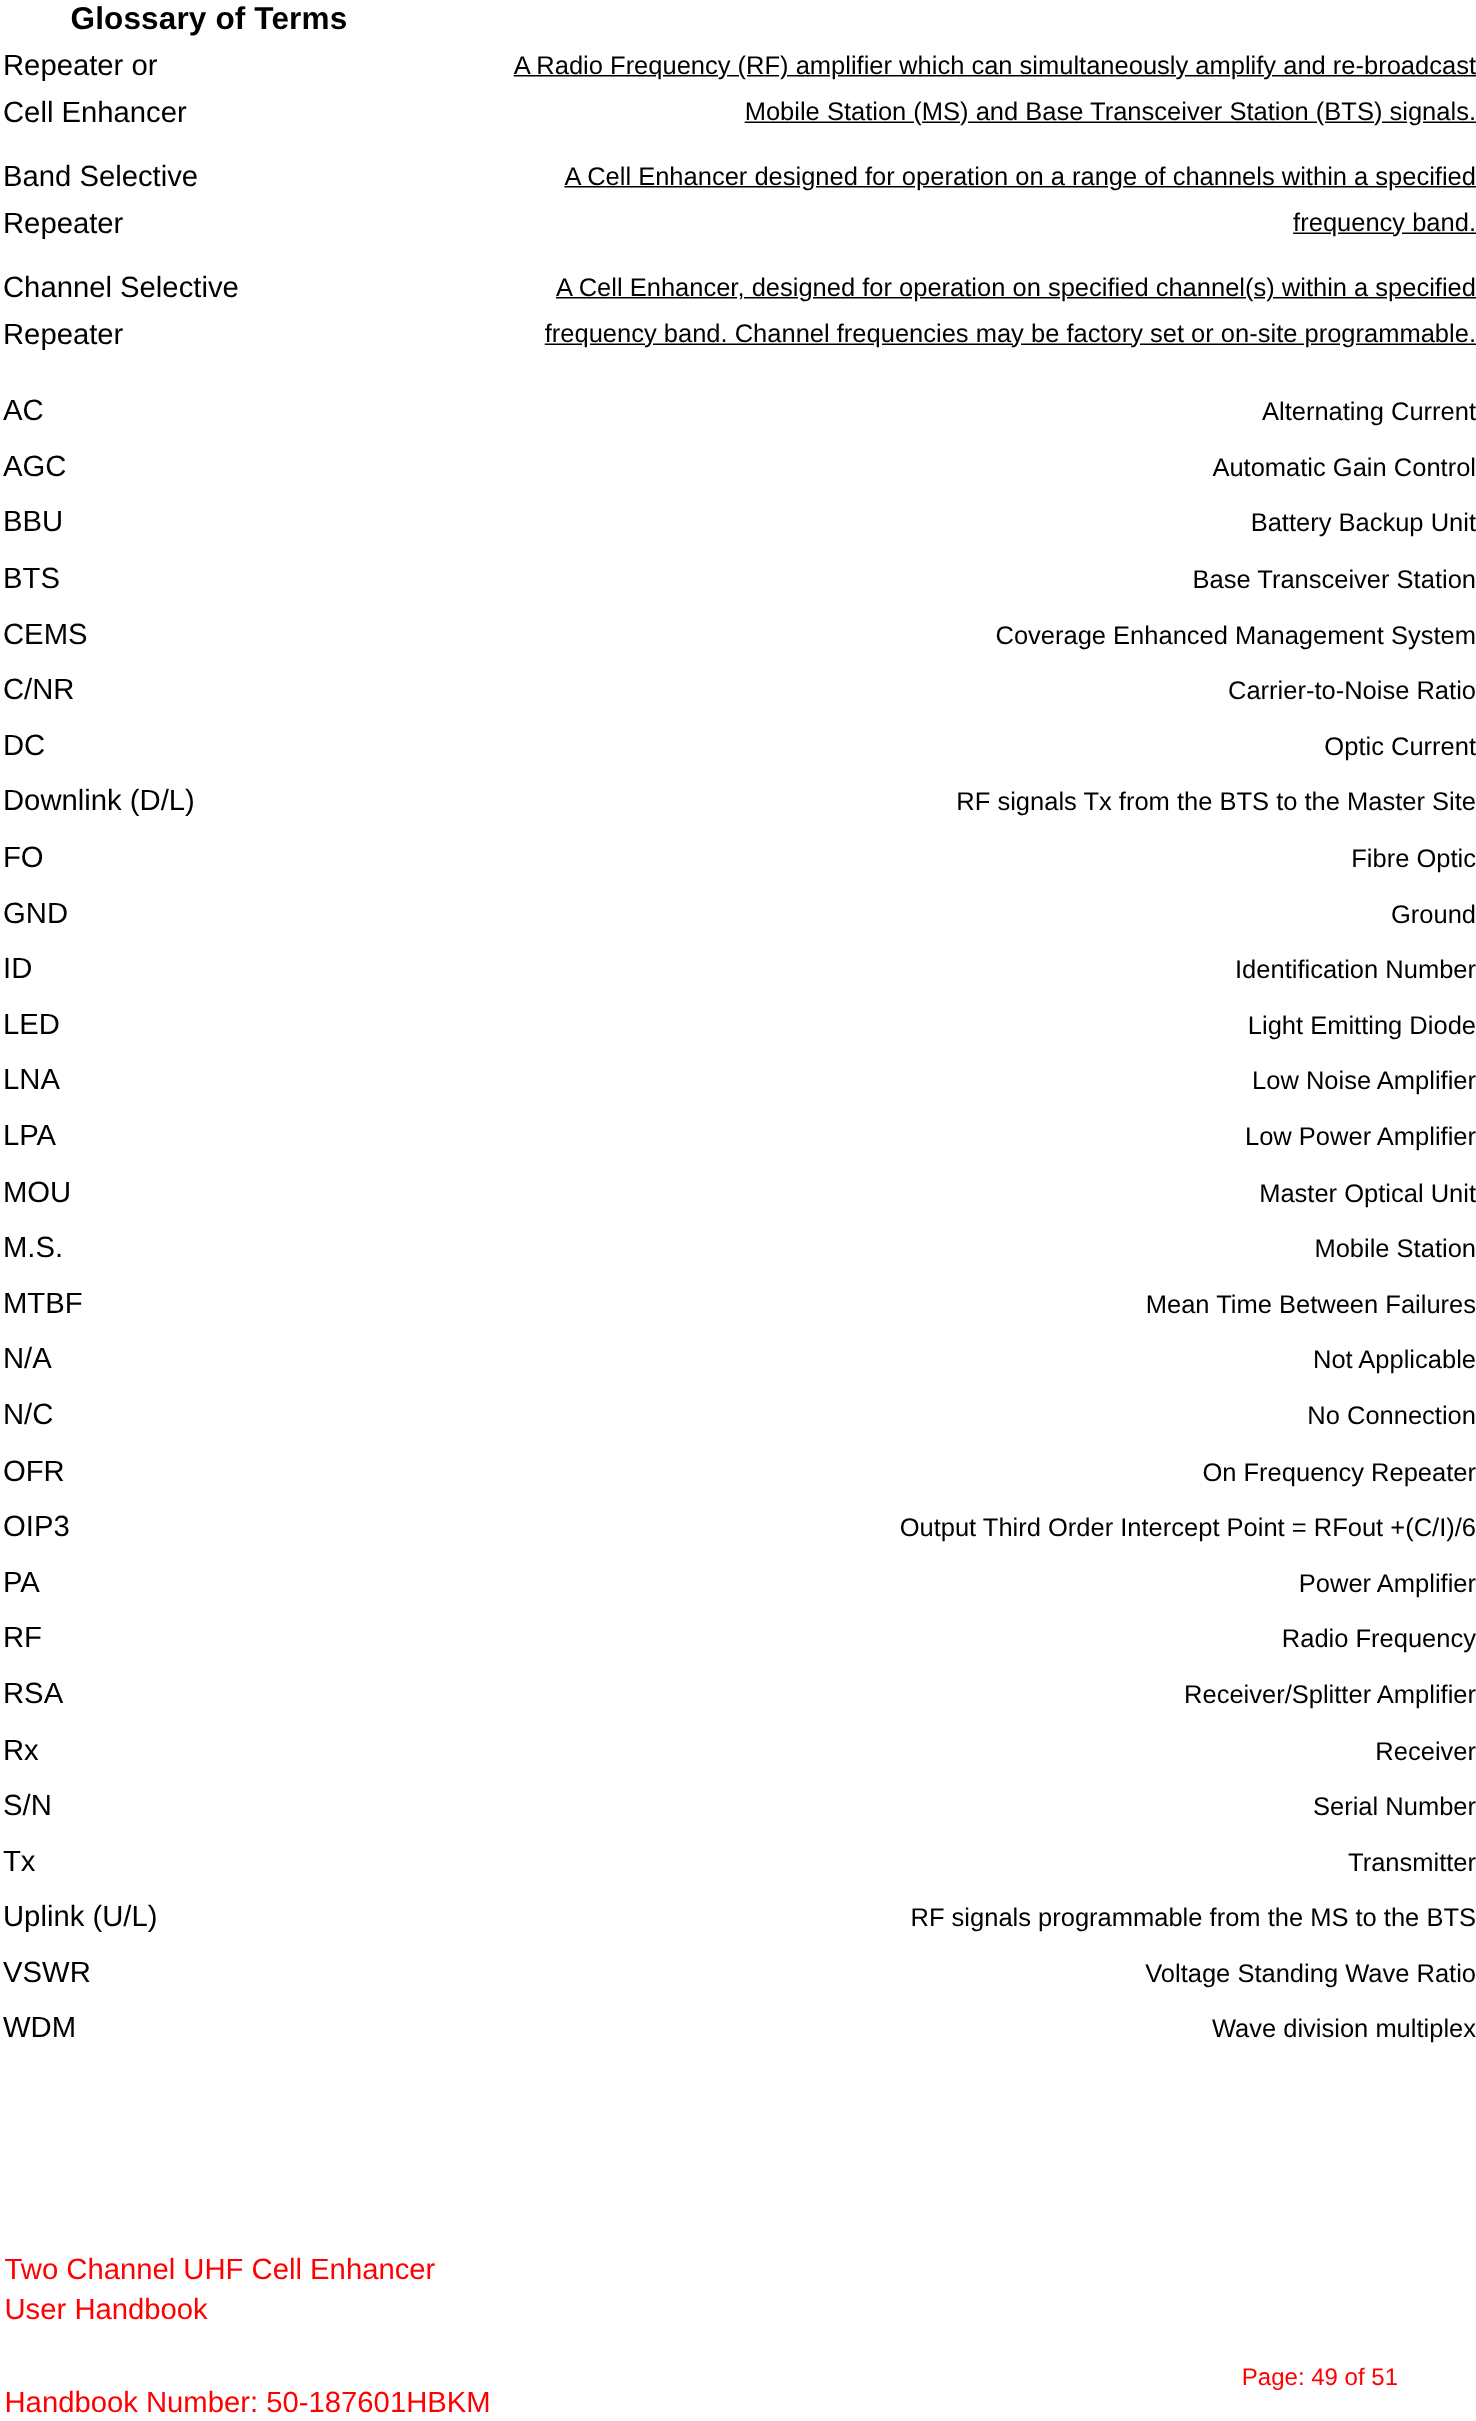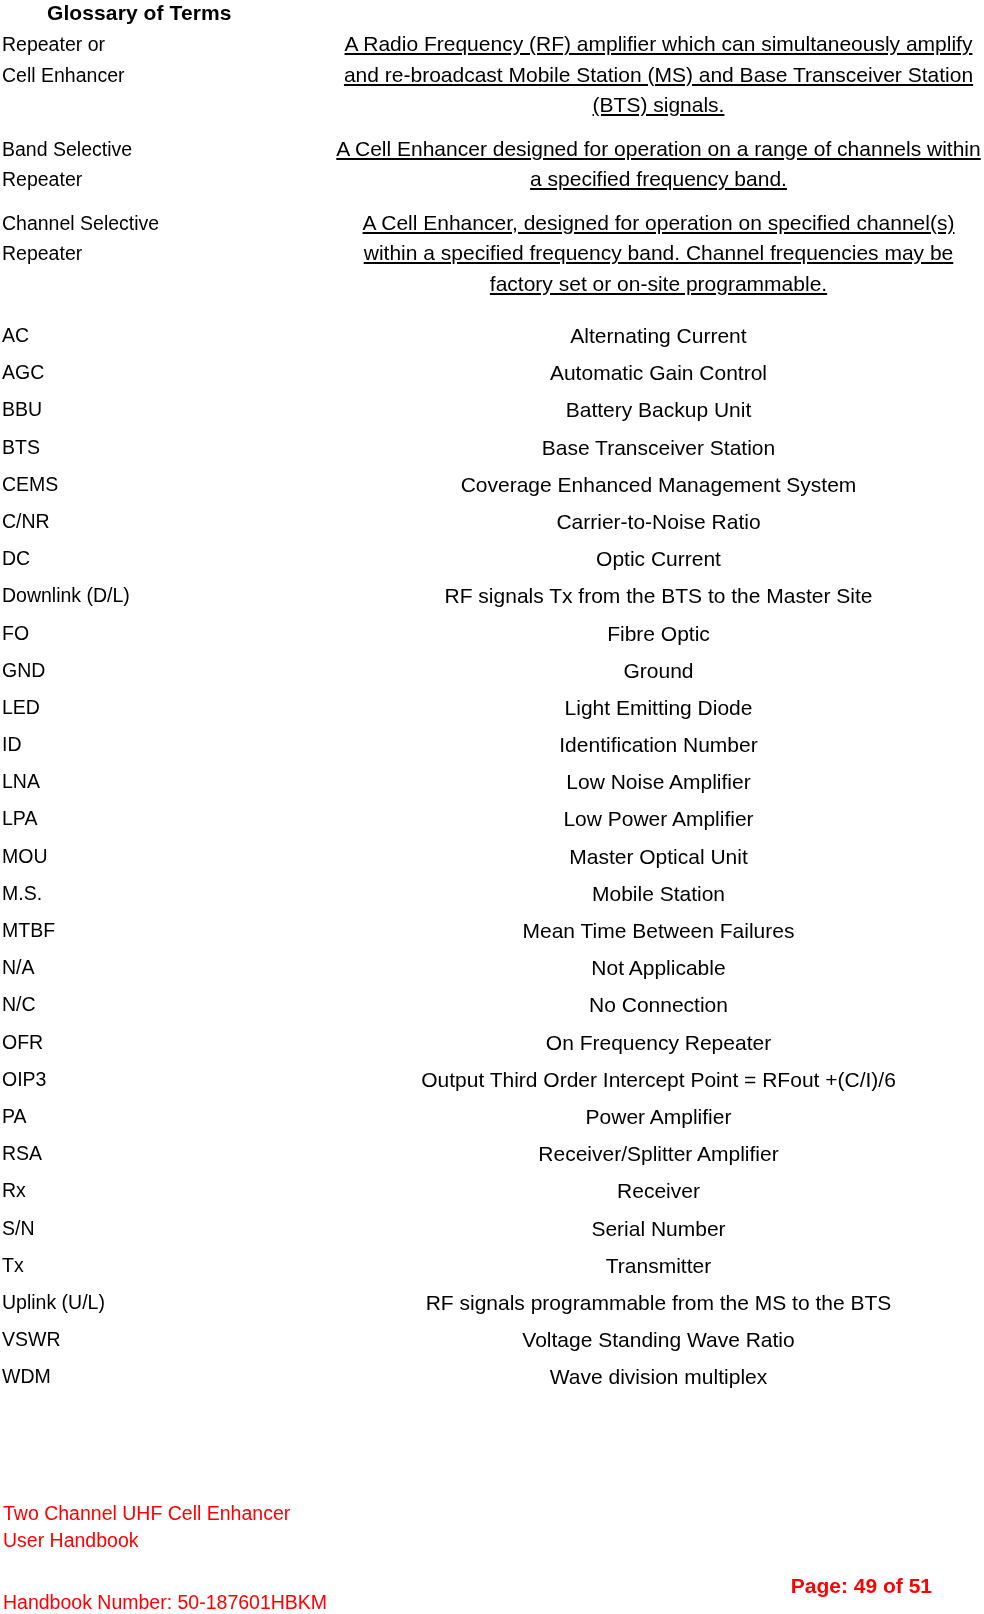--- a/index.html
+++ b/index.html
@@ -56,23 +56,23 @@
     width: 324px;
     font-size: 19.5px;
     line-height: 30.5px;
     white-space: pre-line;
   }
 
   .entry .definition {
     position: relative;
     margin-left: 333px;
     width: 651px;
-    font-size: 21px;
+    font-size: 17px;
     line-height: 30.5px;
-    text-align: center;
+    text-align: right;
   }
 
   
   .entry.para {
     margin-bottom: 13px;
     text-decoration: underline;
   }
   .entry.para:last-of-type {
     margin-bottom: 0;
   }
@@ -128,24 +128,23 @@
     left: 3px;
     top: 16px;
     font-size: 19.5px;
     line-height: 28px;
     white-space: nowrap;
   }
   .footer-page {
     position: absolute;
     right: 52px;
     top: 0;
-    font-size: 21px;
+    font-size: 16px;
     line-height: 28px;
     white-space: nowrap;
-    font-weight: bold;
   }
 </style>
 </head>
 <body>
 
 <div class="page">
 
   <div class="glossary-heading">Glossary of Terms</div>
 
   <div class="glossary-body">
@@ -202,28 +201,28 @@
     </div>
     <div class="entry row">
       <div class="term">FO</div>
       <div class="definition">Fibre Optic</div>
     </div>
     <div class="entry row">
       <div class="term">GND</div>
       <div class="definition">Ground</div>
     </div>
     <div class="entry row">
+      <div class="term">ID</div>
+      <div class="definition">Identification Number</div>
+    </div>
+    <div class="entry row">
       <div class="term">LED</div>
       <div class="definition">Light Emitting Diode</div>
     </div>
     <div class="entry row">
-      <div class="term">ID</div>
-      <div class="definition">Identification Number</div>
-    </div>
-    <div class="entry row">
       <div class="term">LNA</div>
       <div class="definition">Low Noise Amplifier</div>
     </div>
     <div class="entry row">
       <div class="term">LPA</div>
       <div class="definition">Low Power Amplifier</div>
     </div>
     <div class="entry row">
       <div class="term">MOU</div>
       <div class="definition">Master Optical Unit</div>
@@ -248,20 +247,24 @@
       <div class="term">OFR</div>
       <div class="definition">On Frequency Repeater</div>
     </div>
     <div class="entry row">
       <div class="term">OIP3</div>
       <div class="definition">Output Third Order Intercept Point = RFout +(C/I)/6</div>
     </div>
     <div class="entry row">
       <div class="term">PA</div>
       <div class="definition">Power Amplifier</div>
+    </div>
+    <div class="entry row">
+      <div class="term">RF</div>
+      <div class="definition">Radio Frequency</div>
     </div>
     <div class="entry row">
       <div class="term">RSA</div>
       <div class="definition">Receiver/Splitter Amplifier</div>
     </div>
     <div class="entry row">
       <div class="term">Rx</div>
       <div class="definition">Receiver</div>
     </div>
     <div class="entry row">

